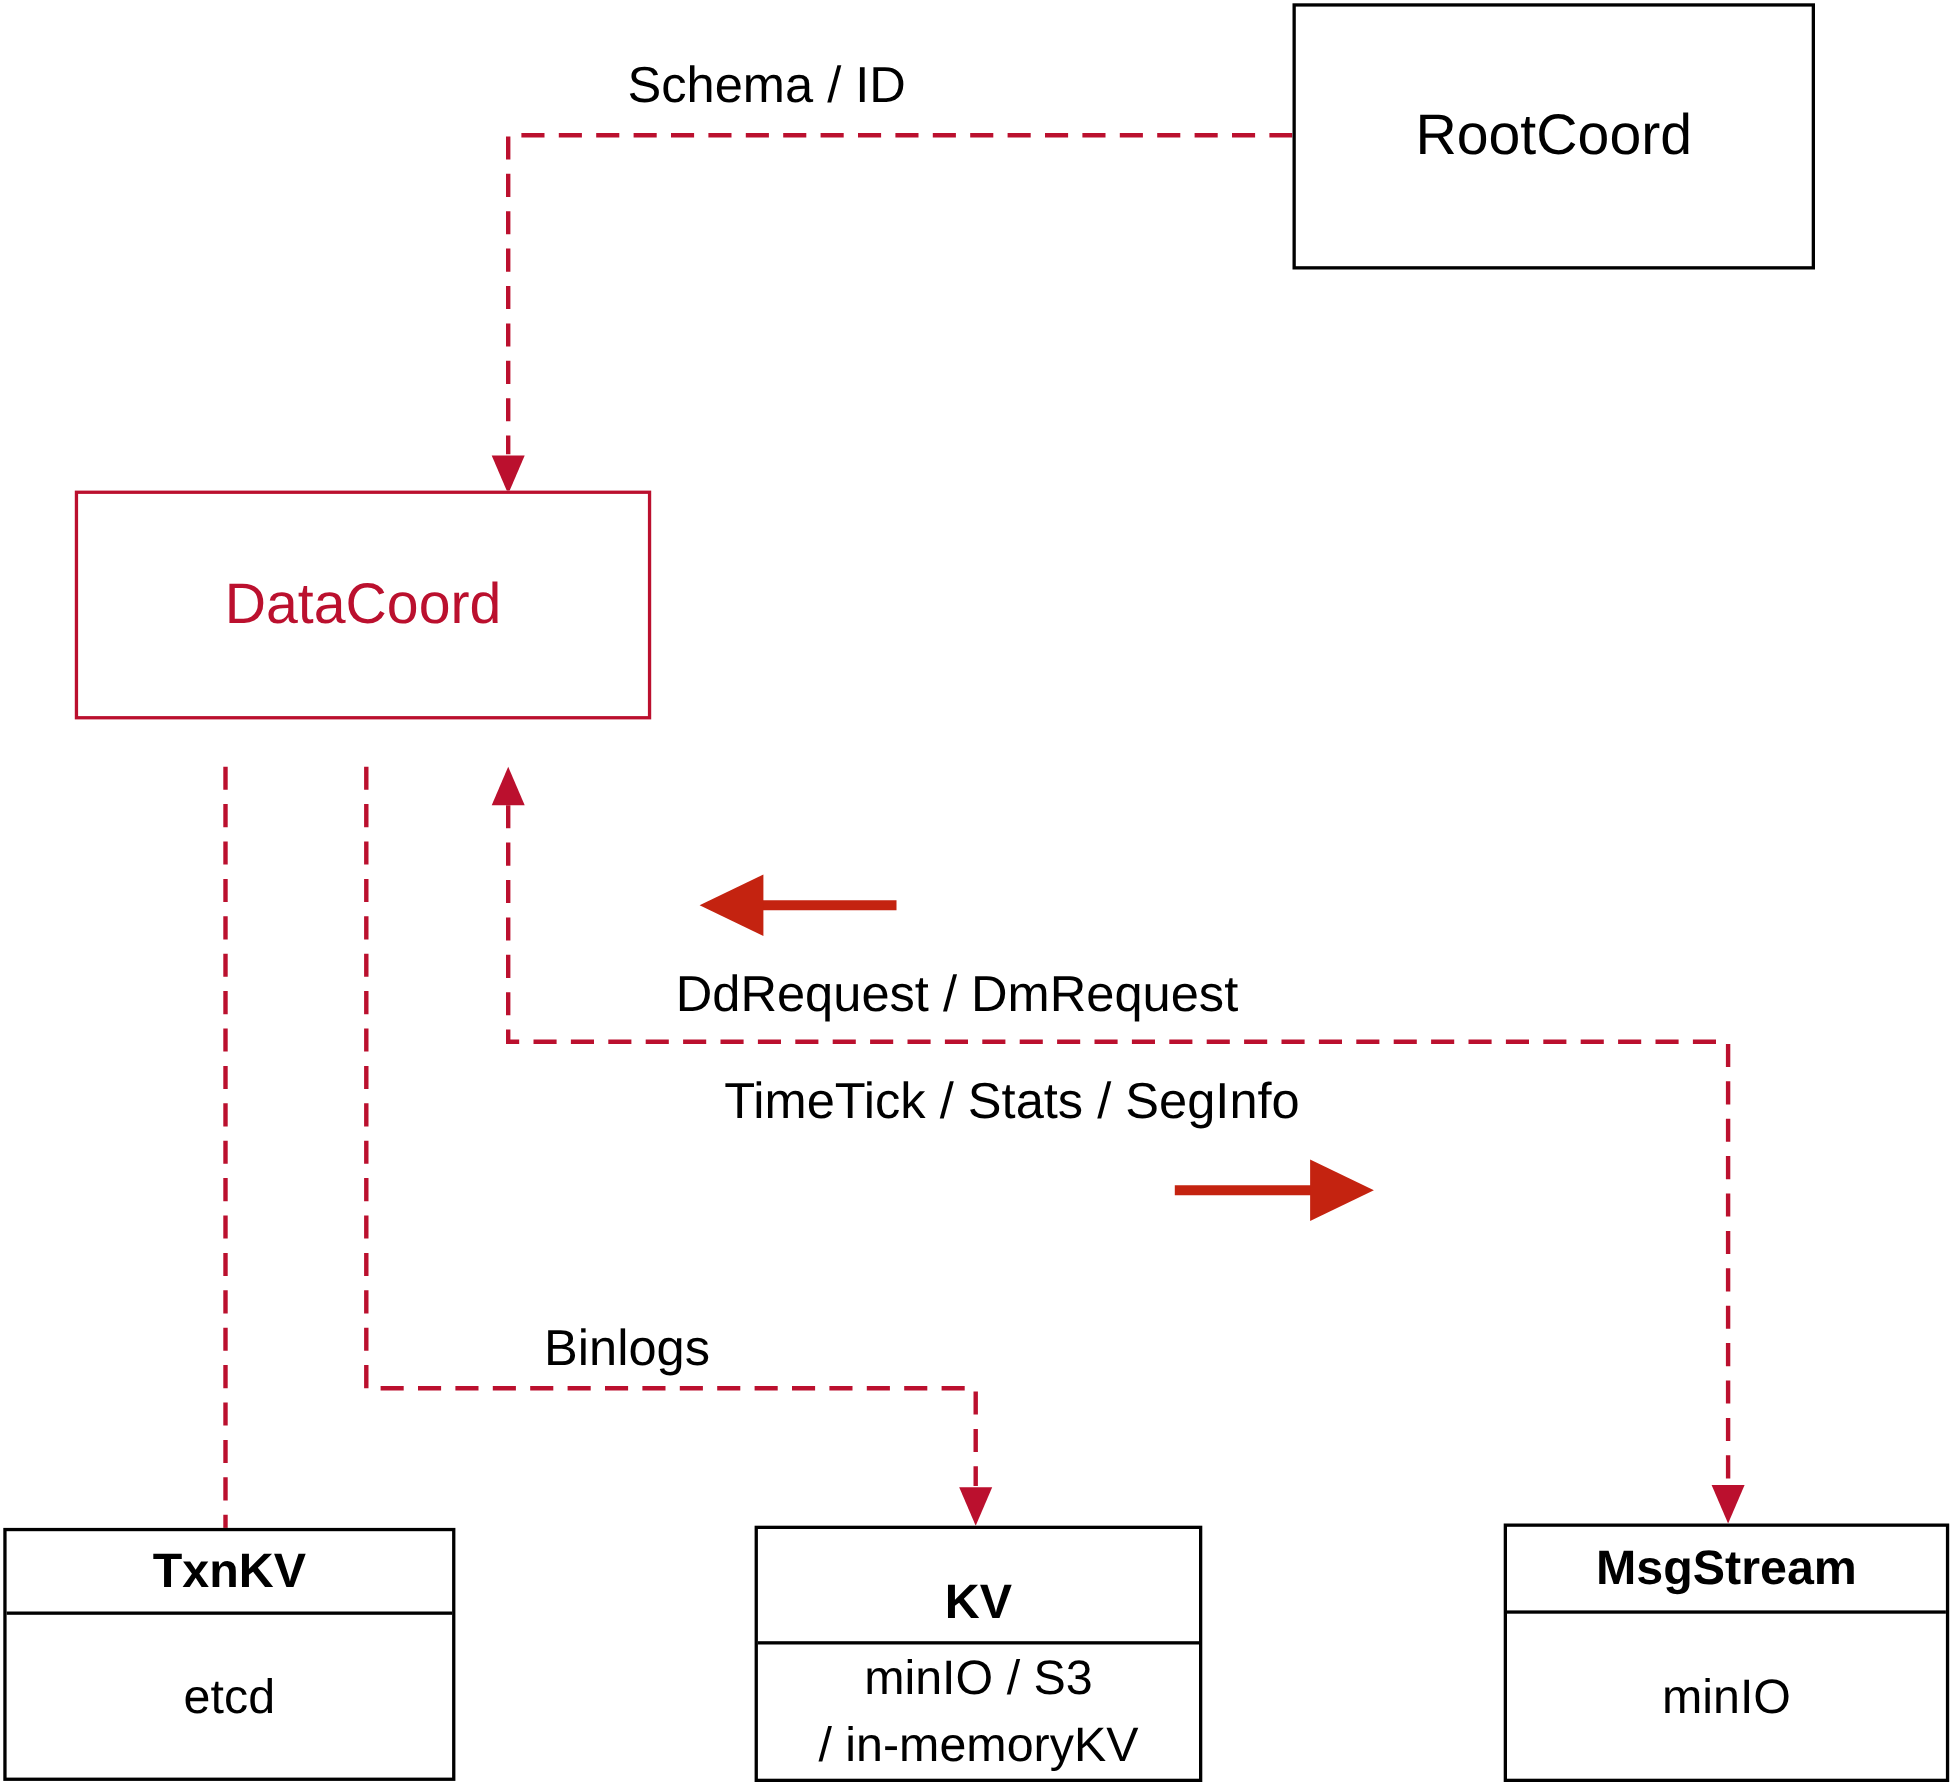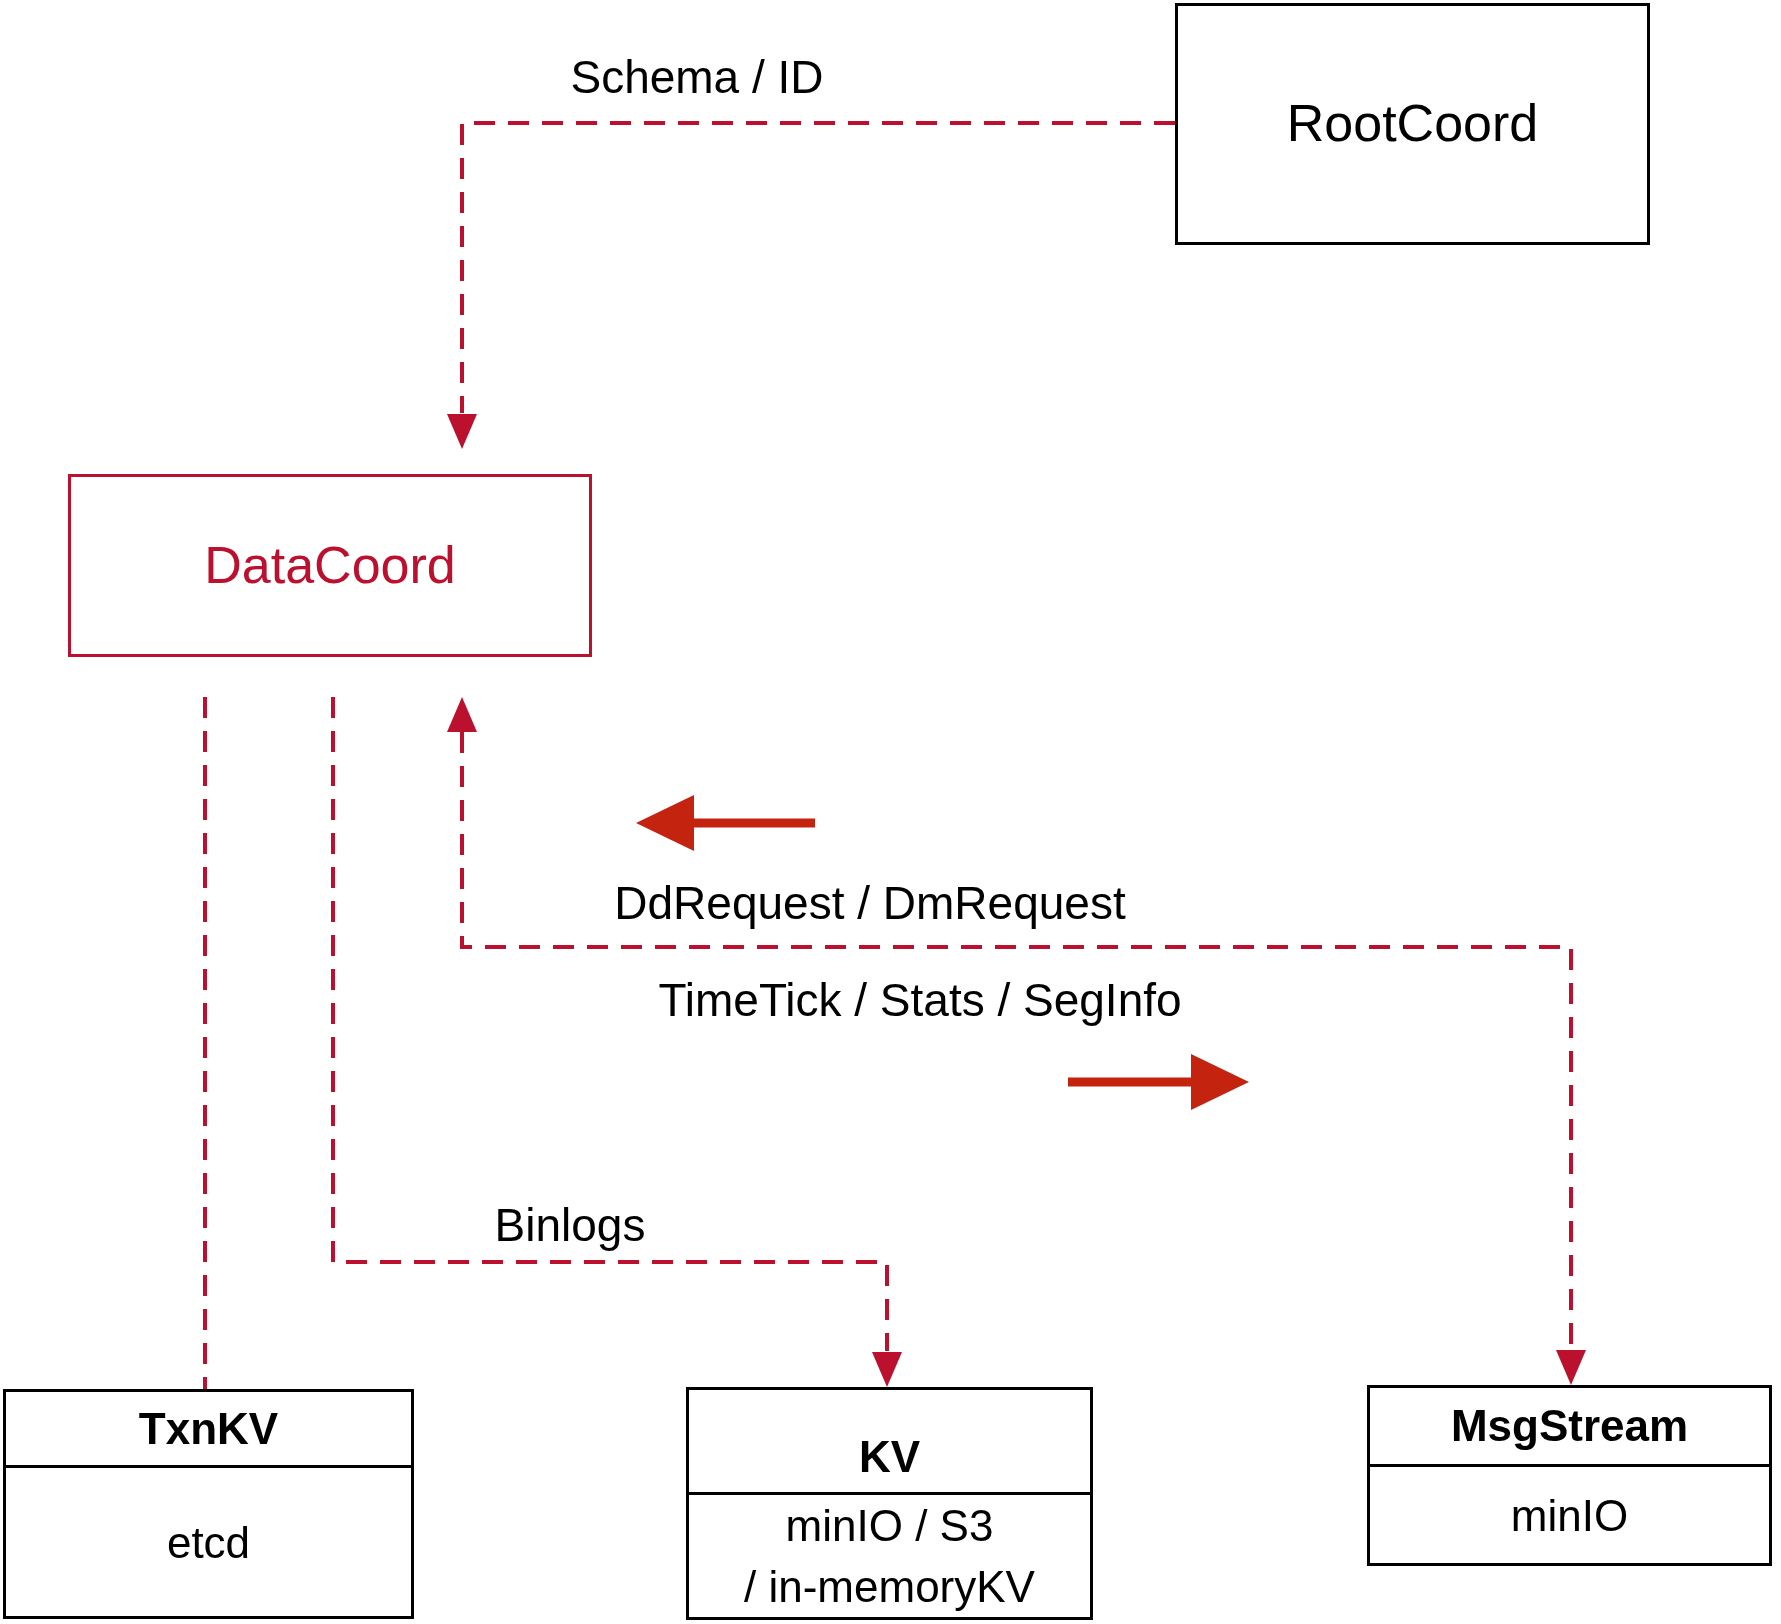--- a/index.html
+++ b/index.html
@@ -83,40 +83,40 @@
     <polygon class="solid-head" points="636,823 694,795 694,851"></polygon>
 
     <line class="solid-shaft" x1="1068" y1="1082" x2="1195" y2="1082"></line>
     <polygon class="solid-head" points="1249,1082 1191,1054 1191,1110"></polygon>
   </svg>
 
   <div class="node node--plain" style="left:1175px;top:3px;width:475px;height:242px;">
     <span>RootCoord</span>
   </div>
 
-  <div class="node node--plain node--red" style="left:68px;top:474px;width:524px;height:183px;">
+  <div class="node node--plain node--red" style="left:68px;top:446px;width:524px;height:208px;">
     <span>DataCoord</span>
   </div>
 
   <div class="node node--table" style="left:3px;top:1389px;width:411px;height:230px;">
     <div class="tbl-header" style="height:76px;">TxnKV</div>
     <div class="tbl-body">
       <span>etcd</span>
     </div>
   </div>
 
   <div class="node node--table" style="left:686px;top:1387px;width:407px;height:233px;">
     <div class="tbl-header" style="height:74px;margin-top:32px;">KV</div>
     <div class="tbl-body">
       <span>minIO / S3</span>
       <span>/ in-memoryKV</span>
     </div>
   </div>
 
-  <div class="node node--table" style="left:1367px;top:1385px;width:405px;height:181px;">
+  <div class="node node--table" style="left:1367px;top:1385px;width:405px;height:235px;">
     <div class="tbl-header" style="height:79px;">MsgStream</div>
     <div class="tbl-body">
       <span>minIO</span>
     </div>
   </div>
 
   <div class="edge-label" style="left:697px;top:50px;">Schema / ID</div>
 
   <div class="edge-label" style="left:870px;top:876px;">DdRequest / DmRequest</div>
 

